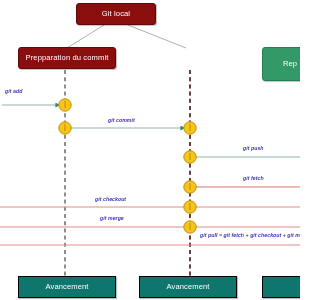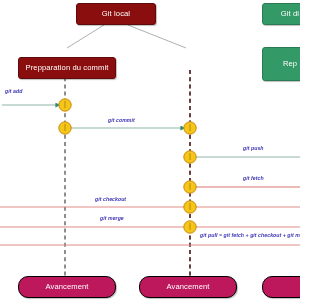--- a/index.html
+++ b/index.html
@@ -28,23 +28,23 @@
     box-shadow:1px 1px 1px rgba(0,0,0,.25);
   }
   .node.green{
     background:#339966;
     border:1px solid #2a7a52;
     border-radius:3px;
     font-size:7.6px;
     box-shadow:1px 1px 1px rgba(0,0,0,.25);
   }
   .node.black{
-    background:#be185d;
+    background:#0f766e;
     border:1px solid #000;
-    border-radius:10px;
+    border-radius:0;
     font-size:7.6px;
     box-shadow:1px 1px 1px rgba(0,0,0,.25);
   }
 
   .cmd{
     position:absolute;
     color:#3b34b5;
     font-size:5.2px;
     font-weight:bold;
     font-style:italic;
@@ -114,25 +114,22 @@
 
       <circle cx="190" cy="227" r="6.2" fill="#f5c518" stroke="#c98a10" stroke-width="1"></circle>
       <line x1="190" y1="223" x2="190" y2="230" stroke="#a97b0c" stroke-width="0.8"></line>
     </g>
   </svg>
 
   <div class="node red" style="left:76px;top:3px;width:80px;height:22px;">
     <span>Git local</span>
   </div>
 
-  <div class="node green" style="left:262px;top:3px;width:56px;height:22px;">
-    <span>Git di</span>
-  </div>
 
-  <div class="node red" style="left:18px;top:47px;width:98px;height:22px;margin-top:10px;">
+  <div class="node red" style="left:18px;top:47px;width:98px;height:22px;">
     <span>Prepparation du commit</span>
   </div>
 
 
   <div class="node green" style="left:262px;top:47px;width:56px;height:34px;">
     <span>Rep</span>
   </div>
 
   <div class="node black" style="left:18px;top:276px;width:98px;height:22px;">
     <span>Avancement</span>

